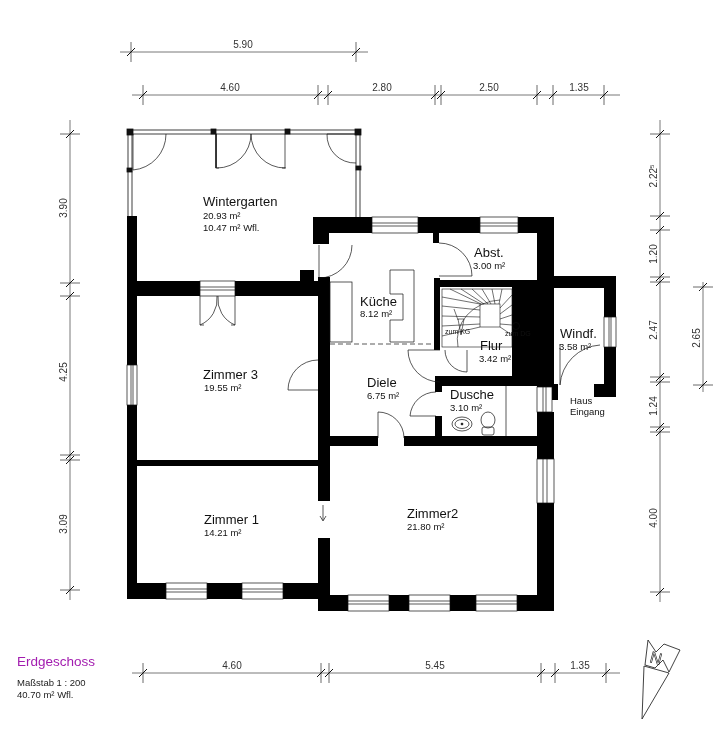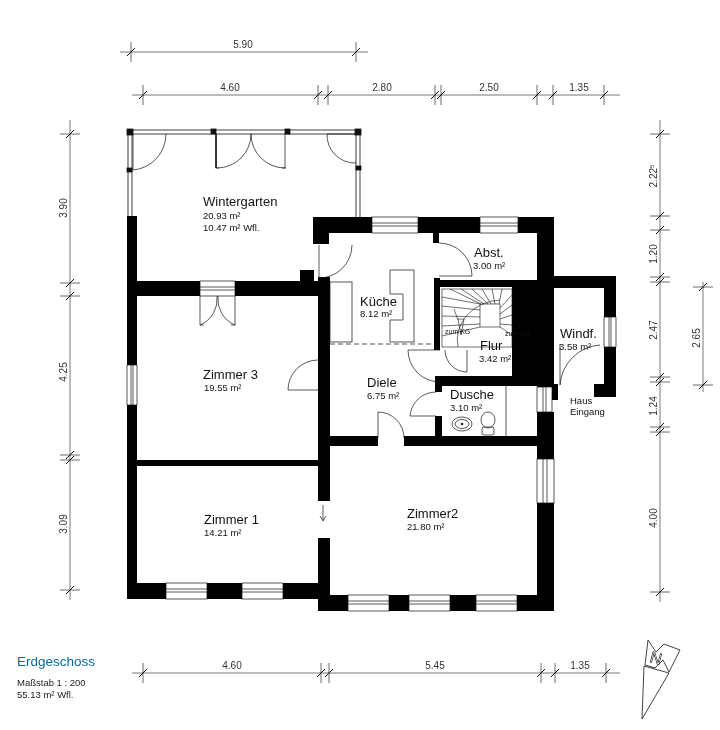--- a/index.html
+++ b/index.html
@@ -3,21 +3,21 @@
 <meta charset="utf-8">
 <style>
   html,body{margin:0;padding:0;background:#ffffff;}
   body{width:720px;height:730px;position:relative;overflow:hidden;font-family:"Liberation Sans",sans-serif;color:#111;}
   #plan{position:absolute;left:0;top:0;width:720px;height:730px;}
   .dim{font-family:"Liberation Sans",sans-serif;font-size:10px;fill:#333;}
   .room-name{font-family:"Liberation Sans",sans-serif;font-size:13px;fill:#111;}
   .room-area{font-family:"Liberation Sans",sans-serif;font-size:9.5px;fill:#111;}
   .small{font-family:"Liberation Sans",sans-serif;font-size:7px;fill:#111;}
   .label{font-family:"Liberation Sans",sans-serif;font-size:9.5px;fill:#111;}
-  .title{position:absolute;left:17px;top:654px;font-size:13.5px;color:#0369a1;}
+  .title{position:absolute;left:17px;top:654px;font-size:13.5px;color:#a21caf;}
   .sub{position:absolute;left:17px;font-size:9.5px;color:#222;}
 </style>
 </head>
 <body>
 
 <svg id="plan" viewBox="0 0 720 730" xmlns="http://www.w3.org/2000/svg">
   <defs>
     <g id="tick">
         <line x1="0" y1="-10" x2="0" y2="10" stroke="#444" stroke-width="0.8"></line>
         <line x1="-4" y1="4" x2="4" y2="-4" stroke="#111" stroke-width="1"></line>
@@ -356,13 +356,13 @@
 
   <g fill="none" stroke="#111" stroke-width="0.8">
     <polygon points="644,666 669,673 642,719"></polygon>
     <path d="M645,665 L648,640 L656,652 L664,644 L680,650 L669,672 L663,660 L655,668 Z"></path>
     <text x="651" y="664" font-size="16" fill="none" stroke="#111" stroke-width="0.6" font-family="Liberation Sans, sans-serif" transform="rotate(15 658 655)">N</text>
   </g>
 </svg>
 
 <div class="title">Erdgeschoss</div>
 <div class="sub" style="top:677px;">Maßstab 1 : 200</div>
-<div class="sub" style="top:689px;">55.13 m²  Wfl.</div>
+<div class="sub" style="top:689px;">40.70 m²  Wfl.</div>
 
 </body></html>

